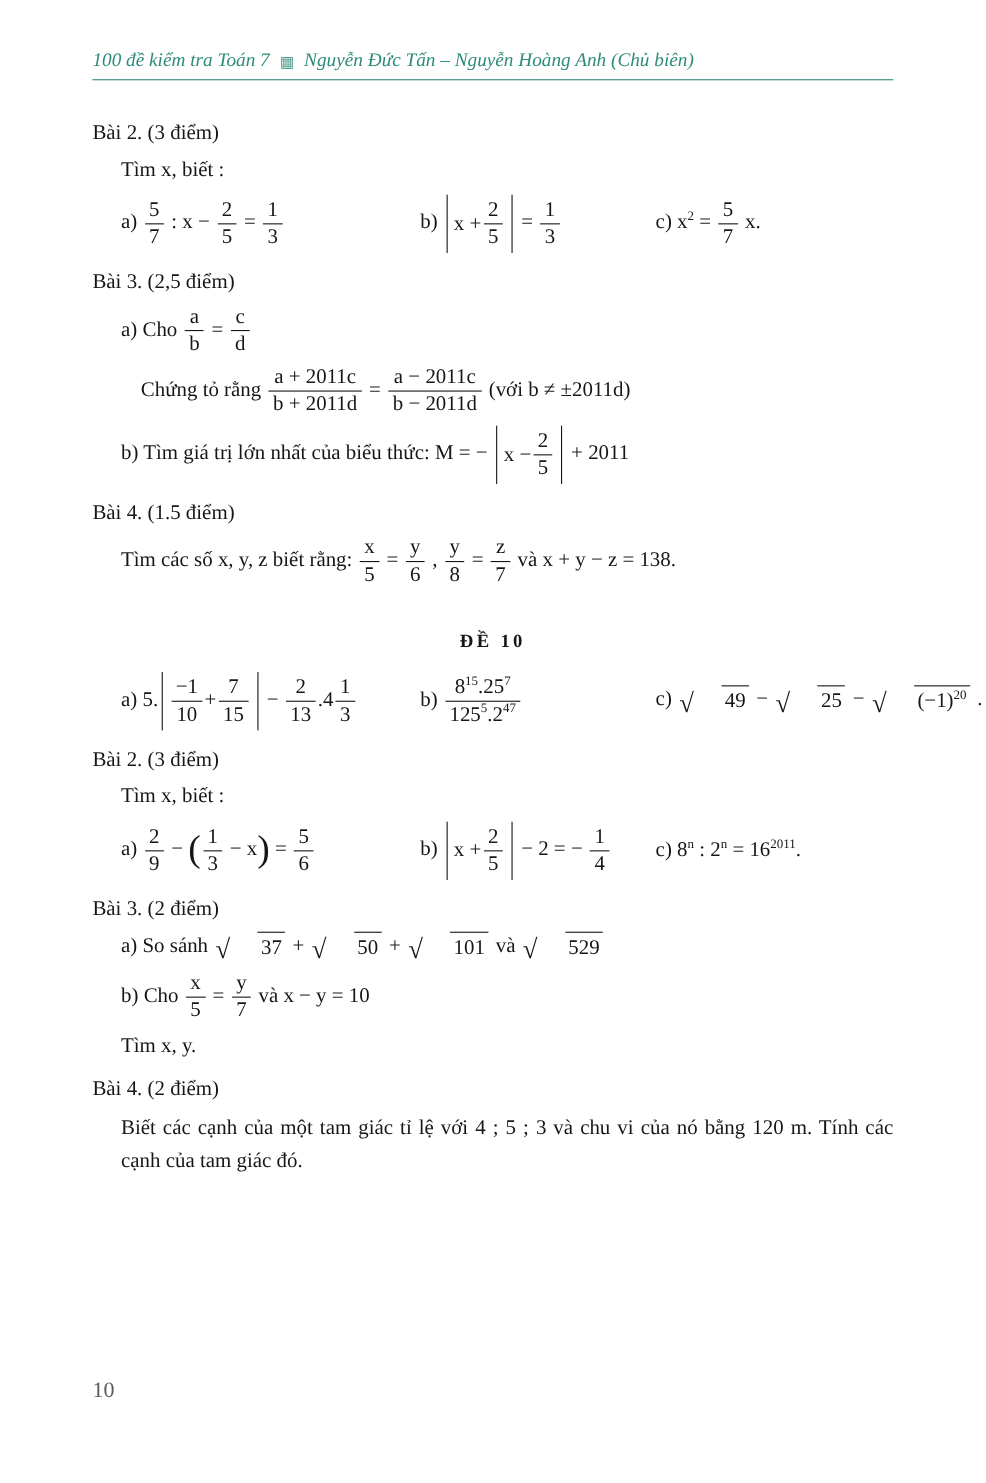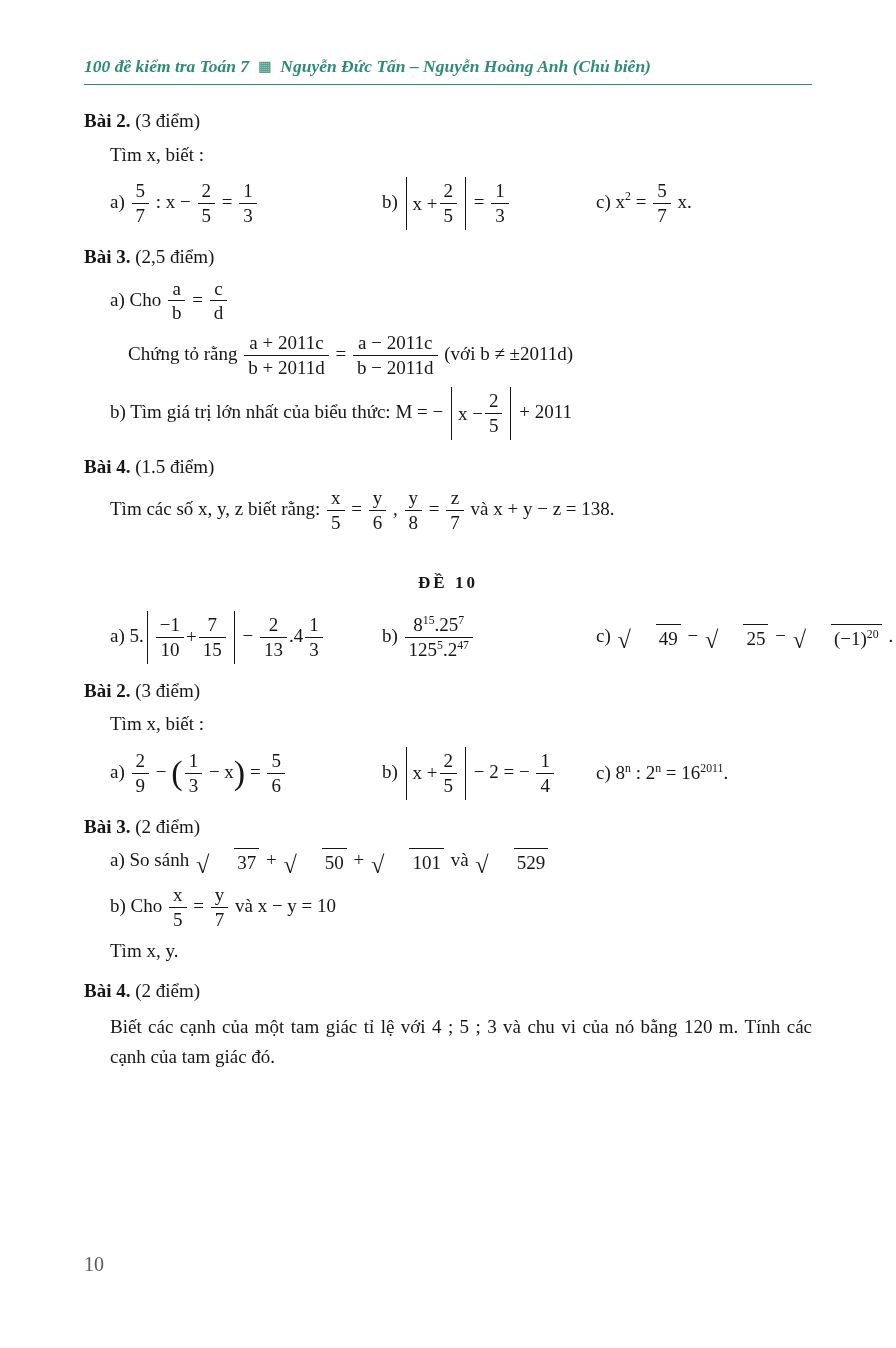--- a/index.html
+++ b/index.html
@@ -10,36 +10,35 @@
     color:#161616;
     position:relative;
     overflow:hidden;
   }
   .page { position:absolute; inset:0; }
 
   
   .header {
     position:absolute; top:44px; left:84px; right:84px;
     color:#2e8b7a;
-    font-style:italic; font-weight:bold; font-size:17.5px;
+    font-style:italic; font-weight:normal; font-size:17.5px;
     padding-bottom:7px;
     border-bottom:1.6px solid #2e8b7a;
-    display:flex; align-items:center; gap:9px;
+    display:flex; align-items:flex-end; gap:9px;
     white-space:nowrap;
-    margin-top:12px;
   }
   .h-icon { font-style:normal; font-size:14px; line-height:1; color:#5aa294; }
 
   
   .content {
     position:absolute; top:94px; left:84px; right:84px;
     font-size:19px; line-height:1.35;
   }
   .problem-title { margin:14px 0 5px; }
-  .problem-title .pt-bold { font-weight:bold; }
+  .problem-title .pt-bold { font-weight:normal; }
   .problem-title .pt-note { }
   .math-line { margin:8px 0 8px 26px; }
   .math-line.indent2 { margin-left:44px; }
   .math-row {
     display:grid; grid-template-columns:272px 214px 1fr;
     align-items:center;
     margin:10px 0 10px 26px;
   }
   .row-part { white-space:nowrap; }
   .section-heading {

